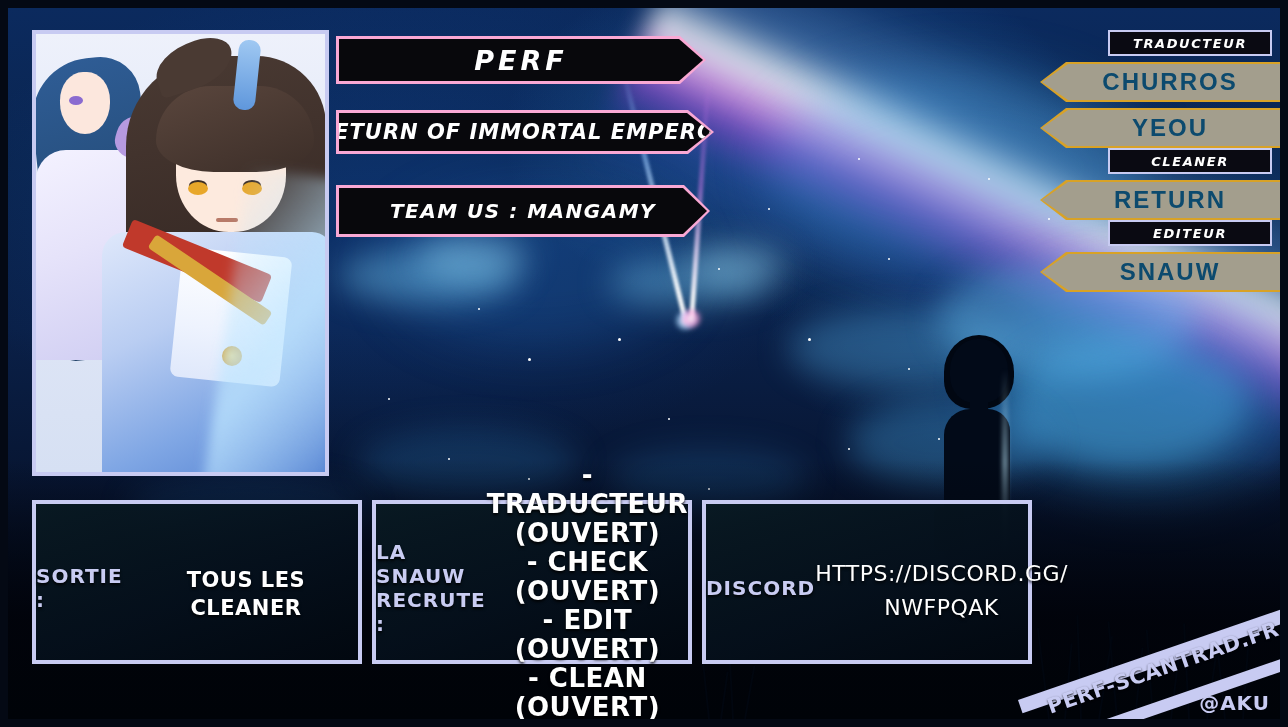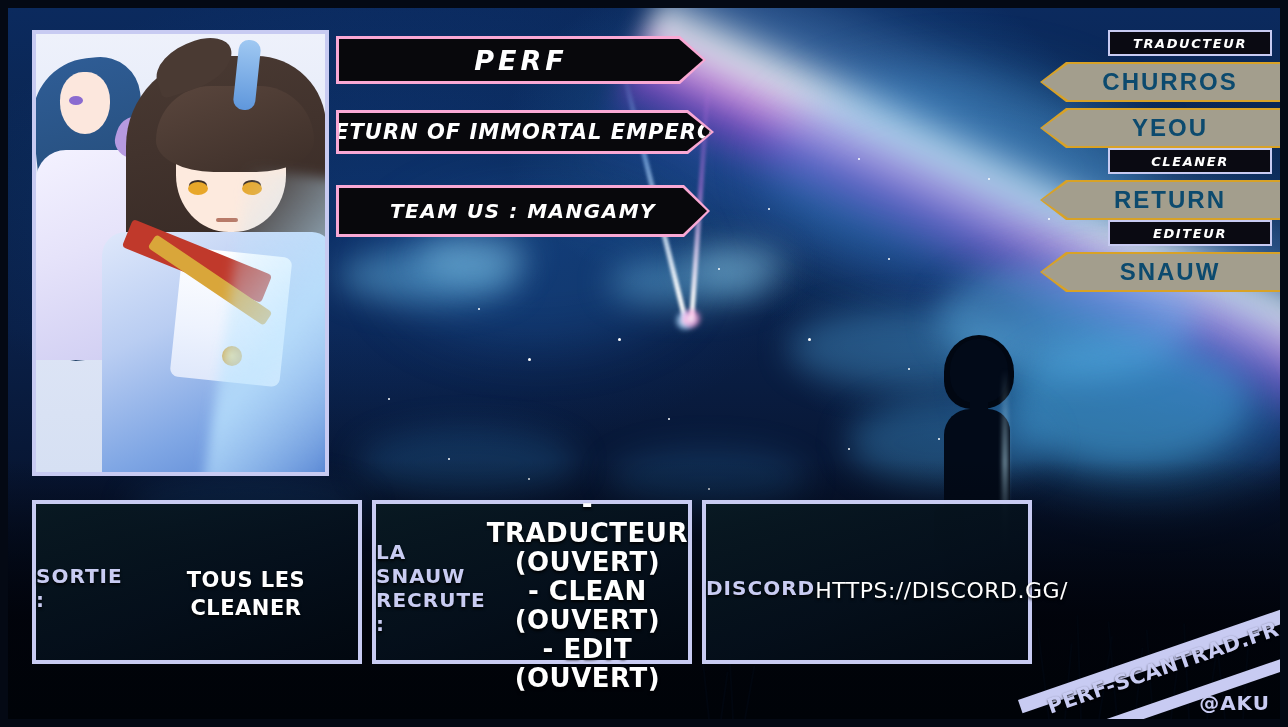--- a/index.html
+++ b/index.html
@@ -360,29 +360,31 @@
 
   <div class="panel" id="panel-sortie">
     <div class="panel-head">SORTIE :</div>
     <div class="panel-body">TOUS LES CLEANER</div>
   </div>
 
   <div class="panel" id="panel-recrute">
     <div class="panel-head">LA SNAUW RECRUTE :</div>
     <div class="panel-body">
       <div>- TRADUCTEUR (OUVERT)</div>
+      <div>- CHECK (OUVERT)</div>
+      <div>- EDIT (OUVERT)</div>
       <div>- CLEAN (OUVERT)</div>
-      <div>- EDIT (OUVERT)</div>
     </div>
   </div>
 
   <div class="panel" id="panel-discord">
     <div class="panel-head">DISCORD</div>
     <div class="panel-body">
       <div>HTTPS://DISCORD.GG/</div>
+      <div>NWFPQAK</div>
     </div>
   </div>
 
   <div id="wm-bar1"></div>
   <div id="wm-bar2"></div>
   <div id="wm-text">PERF-SCANTRAD.FR</div>
   <div id="wm-sign">@AKU</div>
 
   <div id="frame"></div>
 

